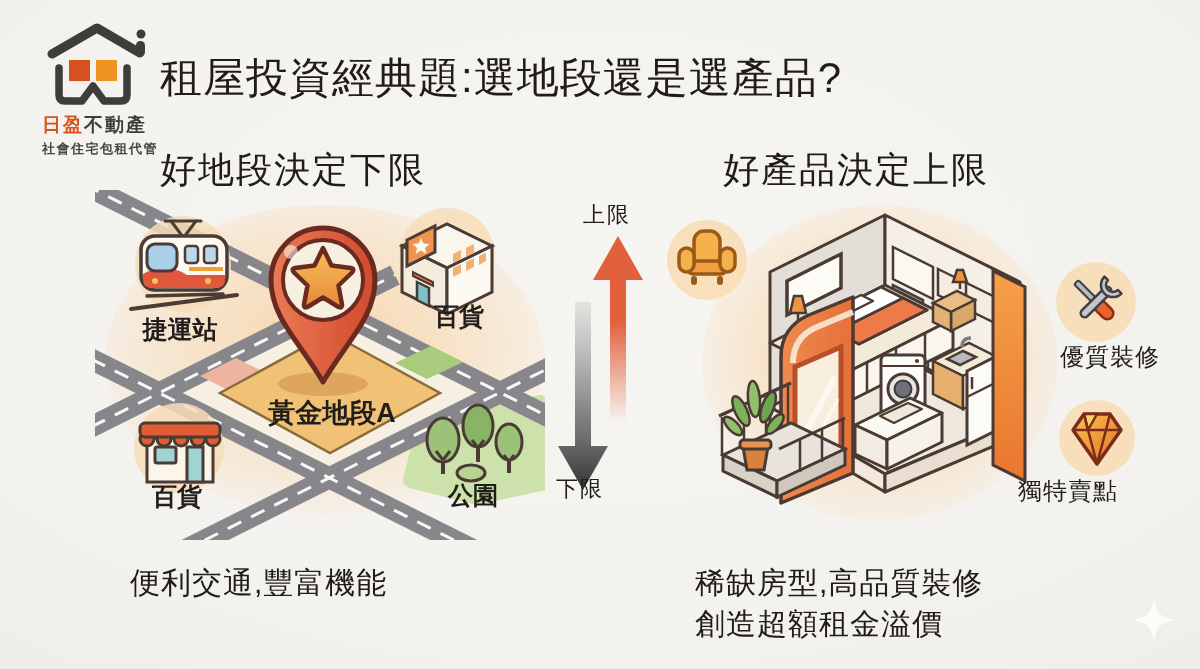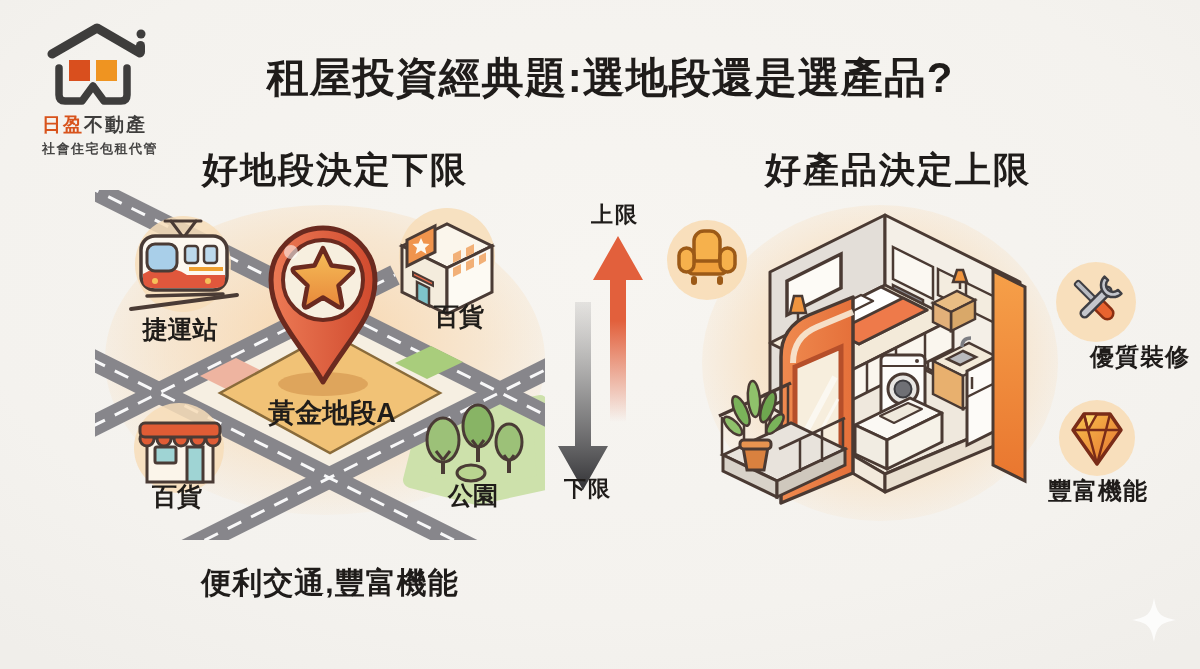--- a/index.html
+++ b/index.html
@@ -6,21 +6,21 @@
   body{
     font-family:"Liberation Sans","DejaVu Sans",sans-serif;
     background:#e9e7e3;
   }
   .canvas{
     position:relative;width:1200px;height:669px;overflow:hidden;
     background:#f5f3f0;
     background-image:radial-gradient(ellipse 900px 500px at 50% 40%, #f7f5f1 0%, #f4f2ee 70%, #f0eeea 100%);
   }
   .abs{position:absolute;}
-  .txt{color:#1f1c1a;font-weight:700;text-align:center;white-space:nowrap;}
+  .txt{color:#1f1c1a;font-weight:400;text-align:left;white-space:nowrap;}
   .title{font-size:42px;letter-spacing:1px;}
   .heading{font-size:36px;letter-spacing:2px;}
   .caption{font-size:30px;line-height:41px;letter-spacing:1px;}
   .axis-label{font-size:22px;letter-spacing:2px;}
   .feature-label{font-size:24px;line-height:33px;letter-spacing:1px;}
   .logo{width:156px;text-align:left;}
   .logo-brand{font-size:19px;font-weight:900;letter-spacing:2px;color:#3f3e3d;}
   .logo-brand .hl{color:#d8531c;}
   .logo-sub{font-size:13px;font-weight:700;letter-spacing:1.5px;color:#454443;margin-top:2px;}
   svg text{font-family:"Liberation Sans","DejaVu Sans",sans-serif;font-weight:900;fill:#201d1a;}
@@ -350,23 +350,27 @@
         <stop offset="0%" stop-color="#f9c34e"></stop>
         <stop offset="100%" stop-color="#e4702e"></stop>
       </linearGradient>
     </defs>
     <g stroke="#7a2c18" stroke-width="3.5" stroke-linejoin="round">
       <path d="M18,32 L29,16 L55,16 L66,32 L42,66 Z" fill="url(#diaGrad)"></path>
       <polygon points="29,16 42,16 33,32" fill="#fbd36a" stroke-width="2.5"></polygon>
       <path d="M18,32 L66,32 M29,16 L33,32 M55,16 L51,32 M33,32 L42,66 M51,32 L42,66" fill="none" stroke-width="2.5"></path>
     </g>
   </svg>
-  <div class="abs txt feature-label" style="left:1018px;top:474px;width:160px;">豐富機能</div>
+  <div class="abs txt feature-label" style="left:1018px;top:474px;width:160px;">獨特賣點</div>
 
   <div class="abs txt caption" style="left:130px;top:562px;width:400px;">
     <div>便利交通,豐富機能</div>
   </div>
+  <div class="abs txt caption" style="left:695px;top:562px;width:400px;">
+    <div>稀缺房型,高品質裝修</div>
+    <div>創造超額租金溢價</div>
+  </div>
 
   <svg class="abs" style="left:1128px;top:594px;" width="52" height="52" viewBox="-26 -26 52 52">
     <path d="M0,-22 C3,-6 6,-3 22,0 C6,3 3,6 0,22 C-3,6 -6,3 -22,0 C-6,-3 -3,-6 0,-22 Z" fill="#ffffff" opacity="0.8"></path>
   </svg>
 
 </div>
 
 </body></html>

